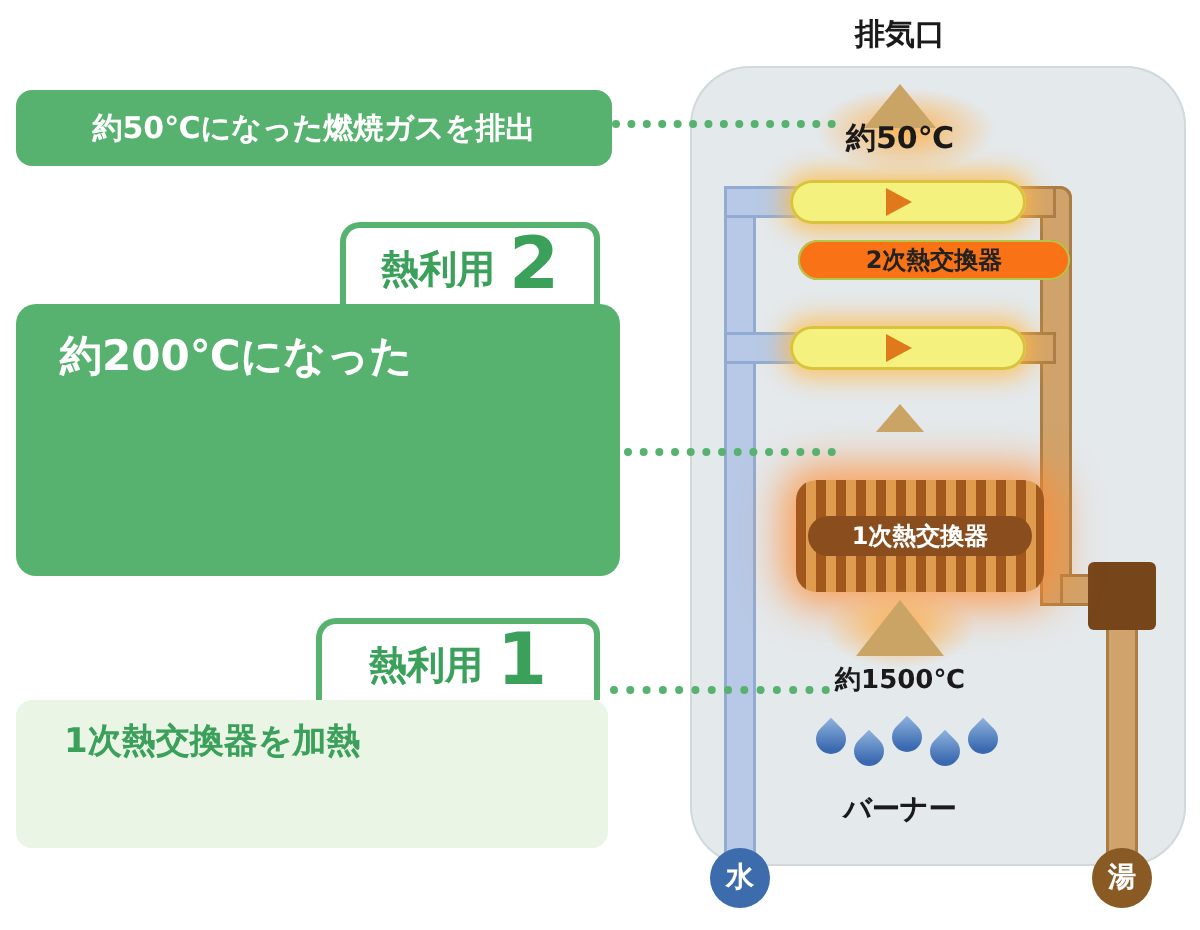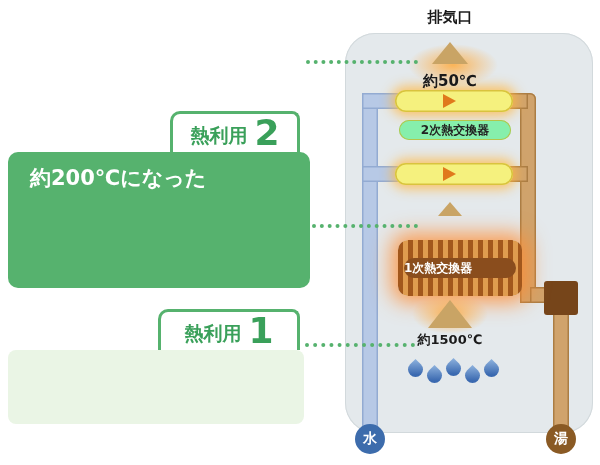--- a/index.html
+++ b/index.html
@@ -25,49 +25,49 @@
   .p-hot-lower{left:553px;top:300px;width:16px;height:146px;}
 
   .valve{left:544px;top:281px;width:34px;height:34px;background:#76451a;border-radius:3px;z-index:2;}
 
   
   .tube{position:absolute;width:118px;height:22px;left:395px;background:#f5f17e;border-radius:12px;
         box-shadow:0 0 12px 4px rgba(255,185,70,.8), inset 0 0 0 1.5px #d9c33e;z-index:2;}
   .tube1{top:90px;} .tube2{top:163px;}
   .tube-arrow{position:absolute;left:48px;top:4px;width:0;height:0;
         border-left:13px solid #e0791c;border-top:7px solid transparent;border-bottom:7px solid transparent;}
-  .pill2{left:399px;top:120px;width:112px;height:20px;background:#86efac;border-radius:10px;
+  .pill2{left:399px;top:120px;width:136px;height:20px;background:#f97316;border-radius:10px;
         box-shadow:inset 0 0 0 1px #b4c64a;z-index:3;color:#222;font-weight:bold;font-size:12px;
         line-height:20px;text-align:center;}
 
   
   .glow{position:absolute;border-radius:50%;z-index:2;
         background:radial-gradient(closest-side,rgba(255,170,60,.85),rgba(255,170,60,0));}
   .glow50{left:408px;top:44px;width:90px;height:42px;}
   .glow1500{left:412px;top:294px;width:76px;height:40px;}
   .tri-up{position:absolute;width:0;height:0;z-index:3;}
   .arrow-exhaust{left:432px;top:42px;border-left:18px solid transparent;border-right:18px solid transparent;
         border-bottom:22px solid #c9a465;}
   .arrow-200{left:438px;top:202px;border-left:12px solid transparent;border-right:12px solid transparent;
         border-bottom:14px solid #c9a465;}
   .arrow-1500{left:428px;top:300px;border-left:22px solid transparent;border-right:22px solid transparent;
         border-bottom:28px solid #c9a465;}
   .dlabel{position:absolute;color:#1a1a1a;font-weight:bold;text-align:center;z-index:4;}
-  .temp50{left:400px;top:72px;width:100px;font-size:15px;}
+  .temp50{left:400px;top:60px;width:100px;font-size:15px;}
   .temp200{left:398px;top:218px;width:104px;font-size:15px;}
   .temp1500{left:392px;top:331px;width:116px;font-size:13px;}
   .burner-label{left:395px;top:396px;width:110px;font-size:14px;}
   .exhaust-port{left:350px;top:8px;width:200px;font-size:15px;}
 
   
   .coil{left:398px;top:240px;width:124px;height:56px;border-radius:10px;z-index:2;
         background:repeating-linear-gradient(90deg,#a2571c 0 5px,#df9c4f 5px 10px);
         box-shadow:0 0 20px 7px rgba(255,140,50,.8);}
   .pill1{left:404px;top:258px;width:112px;height:20px;background:#8a4d1d;border-radius:10px;z-index:3;
-        color:#fff;font-weight:bold;font-size:12px;line-height:20px;text-align:left;}
+        color:#fff;font-weight:bold;font-size:12px;line-height:20px;text-align:center;}
 
   
   .flame{position:absolute;width:15px;height:15px;z-index:3;
         background:linear-gradient(135deg,#8fb3de 0%,#3a69b0 75%);
         border-radius:0 50% 50% 50%;transform:rotate(45deg);}
   .f1{left:408px;top:362px;} .f2{left:427px;top:368px;} .f3{left:446px;top:361px;}
   .f4{left:465px;top:368px;} .f5{left:484px;top:362px;}
 
   
   .port{position:absolute;width:30px;height:30px;border-radius:50%;z-index:5;color:#fff;
@@ -134,36 +134,39 @@
 
   <div class="glow glow1500"></div>
   <div class="tri-up arrow-1500"></div>
   <div class="dlabel temp1500">約1500℃</div>
 
   <div class="flame f1"></div>
   <div class="flame f2"></div>
   <div class="flame f3"></div>
   <div class="flame f4"></div>
   <div class="flame f5"></div>
+  <div class="dlabel burner-label">バーナー</div>
 
   <div class="port port-water">水</div>
   <div class="port port-hot">湯</div>
 
+  <div class="abs note-exhaust">約50℃になった燃焼ガスを排出</div>
   <div class="dots dots1"></div>
 
   <div class="tab tab2">
     <span class="t-label">熱利用</span>
     <span class="t-num">2</span>
   </div>
   <div class="abs box2">
     <div class="line">約200℃になった</div>
   </div>
   <div class="dots dots2"></div>
 
   <div class="tab tab1">
     <span class="t-label">熱利用</span>
     <span class="t-num">1</span>
   </div>
   <div class="abs box3">
+    <div class="line">1次熱交換器を加熱</div>
   </div>
   <div class="dots dots3"></div>
 
 </div>
 
 </body></html>

